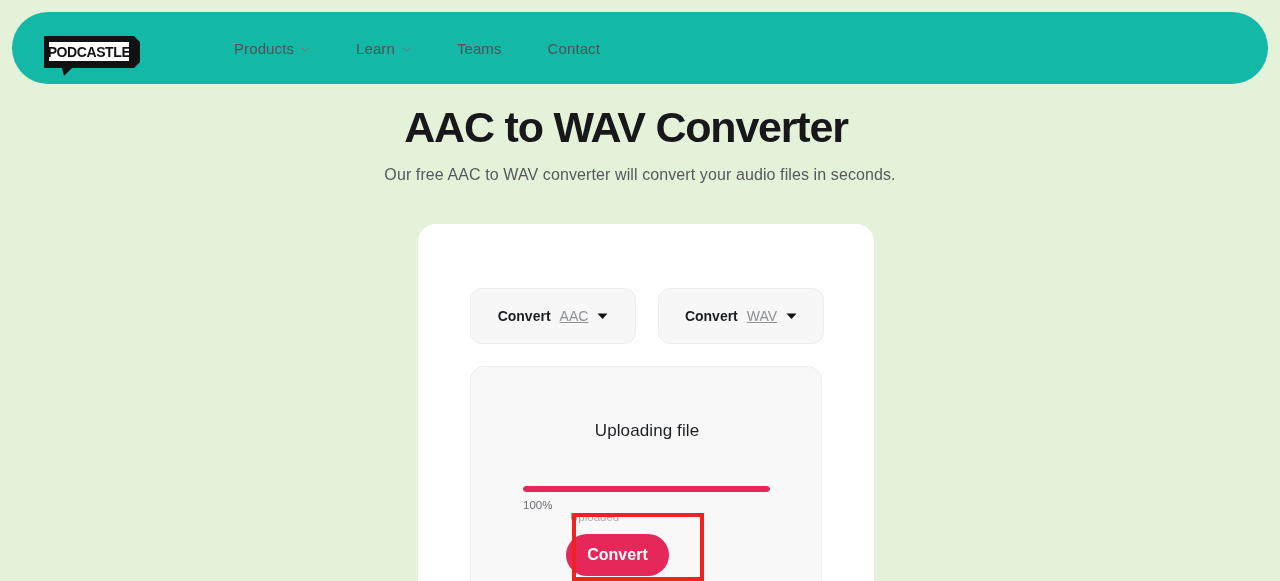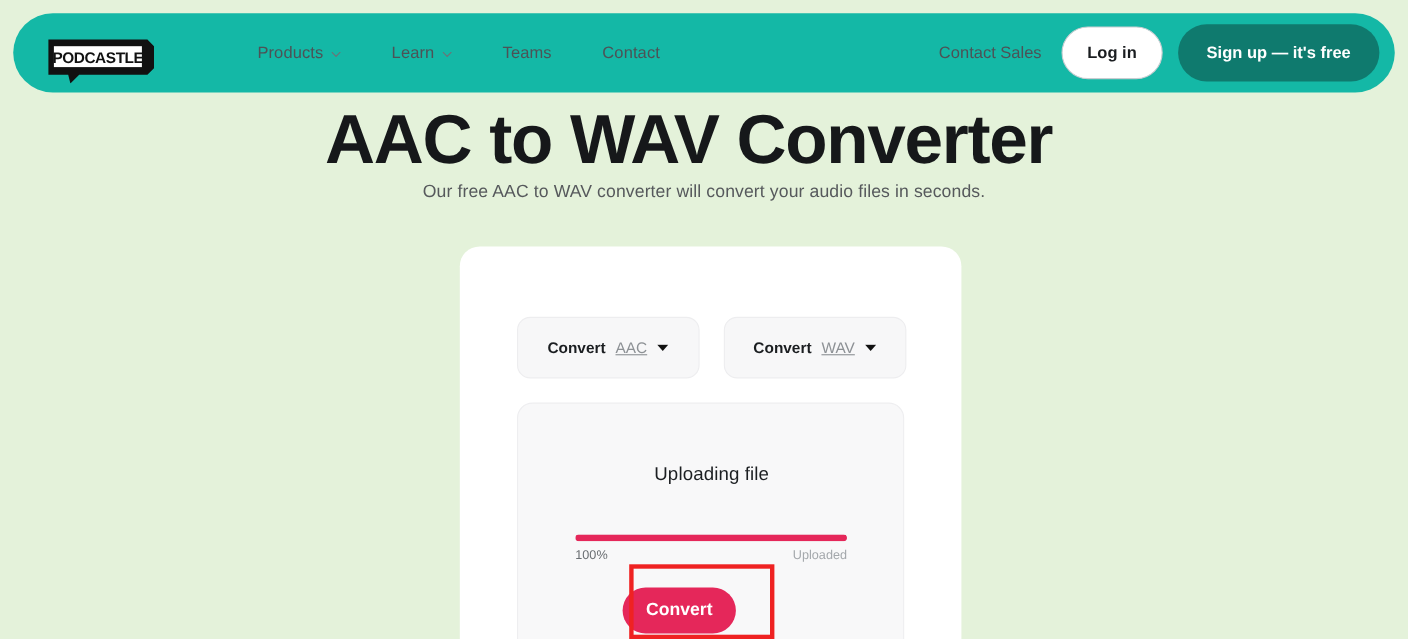--- a/index.html
+++ b/index.html
@@ -56,21 +56,21 @@
     background:#0f7a6e; color:#fff;
     font-size:15px; font-weight:700;
     display:flex; align-items:center; justify-content:center;
     padding:0 26px; cursor:pointer; white-space:nowrap;
   }
 
   
   .hero-title{
     position:absolute; top:97px; left:0; width:1252px;
     text-align:center;
-    font-size:63px; font-weight:700; color:#16181a;
+    font-size:43px; font-weight:700; color:#16181a;
     letter-spacing:-1.2px; line-height:60px;
   }
   .hero-sub{
     position:absolute; top:166px; left:0; width:1280px;
     text-align:center;
     font-size:16px; color:#56595c; letter-spacing:.1px;
   }
 
   
   .card{
@@ -106,21 +106,21 @@
   .progress-track{
     position:absolute; left:52px; top:119px;
     width:247px; height:6px;
     background:#ebebed; border-radius:3px; overflow:hidden;
   }
   .progress-fill{
     height:6px; background:#e5275a; border-radius:3px;
   }
   .progress-meta{
     position:absolute; left:52px; top:132px; width:247px;
-    display:flex; justify-content:space-between;
+    display:flex; justify-content:space-between;flex-direction:column;
   }
   .pct{ font-size:11.5px; color:#6a6e72; }
   .uploaded{ font-size:11.5px; color:#a4a8ac;padding-left:47px; }
 
   .convert-btn{
     position:absolute; left:95px; top:167px;
     width:103px; height:42px; border-radius:21px;
     background:#e5275a; color:#fff;
     font-size:16px; font-weight:700;
     display:flex; align-items:center; justify-content:center;
@@ -162,25 +162,20 @@
         </svg>
       </div>
       <div class="nav-item">
         <span>Teams</span>
       </div>
       <div class="nav-item">
         <span>Contact</span>
       </div>
     </div>
 
-    <div class="header-right">
-      <span class="contact-sales">Contact Sales</span>
-      <div class="login-btn">Log in</div>
-      <div class="signup-btn">Sign up — it's free</div>
-    </div>
   </div>
 
   <h1 class="hero-title">AAC to WAV Converter</h1>
   <p class="hero-sub">Our free AAC to WAV converter will convert your audio files in seconds.</p>
 
   <div class="card">
 
     <div class="selectors">
       <div class="selector">
         <span class="lbl">Convert</span>

